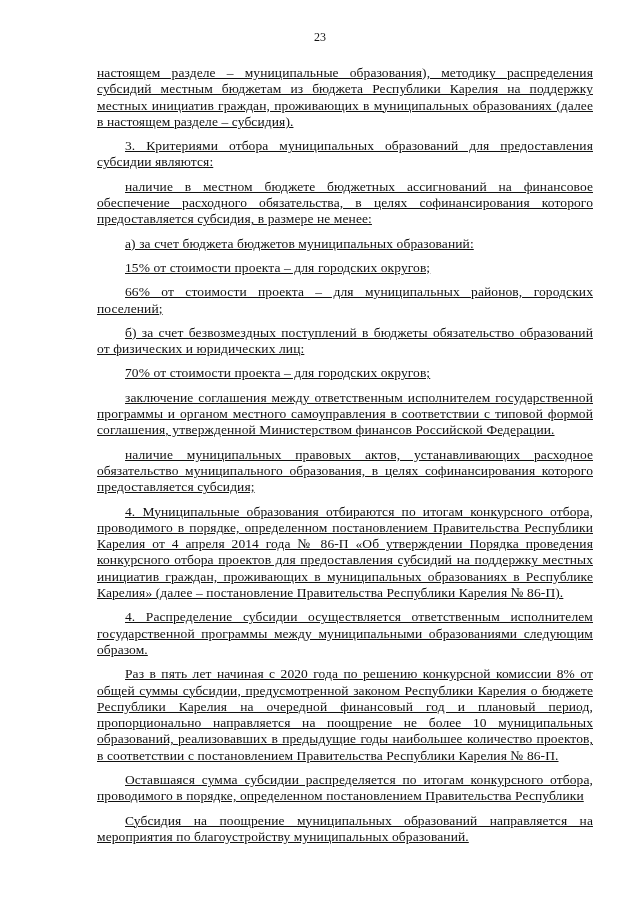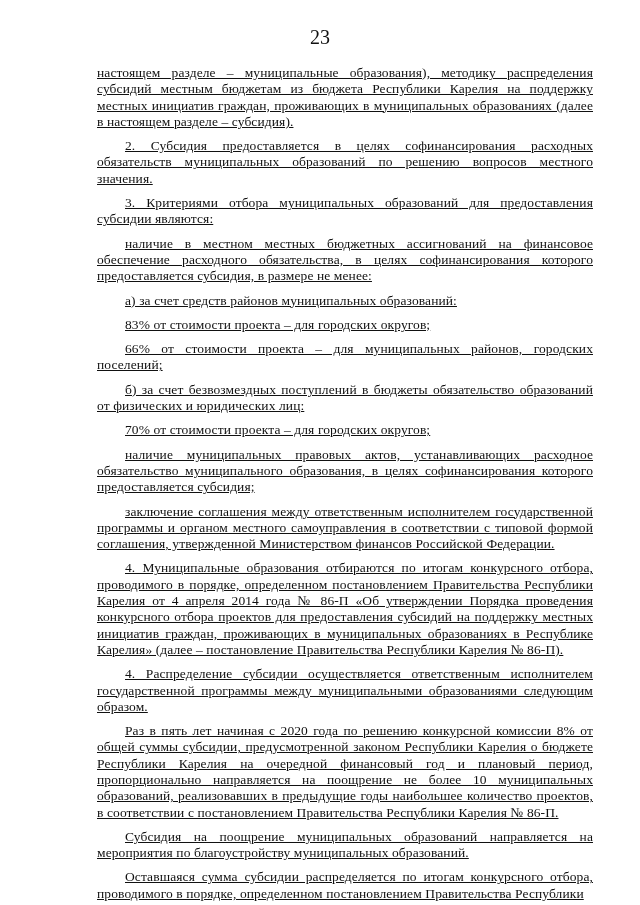--- a/index.html
+++ b/index.html
@@ -12,21 +12,21 @@
     width: 640px;
     height: 905px;
     background: #ffffff;
     overflow: hidden;
     font-family: "Liberation Serif", "DejaVu Serif", serif;
     color: #111111;
   }
   .page-number {
     padding-top: 30px;
     text-align: center;
-    font-size: 20px;
+    font-size: 12px;
     line-height: 14px;
     color: #111111;
   }
   .content {
     margin: 21px 39px 0 89px;
     width: 512px;
     font-size: 13.5px;
     line-height: 16.3px;
     text-align: justify;
     letter-spacing: 0.1px;
@@ -41,29 +41,28 @@
     text-indent: 0;
   }
 </style>
 </head>
 <body>
 
 <div class="page">
   <div class="page-number">23</div>
   <div class="content">
       <div class="para no-indent">настоящем разделе – муниципальные образования), методику распределения субсидий местным бюджетам из бюджета Республики Карелия на поддержку местных инициатив граждан, проживающих в муниципальных образованиях (далее в настоящем разделе – субсидия).</div>
-      <div class="para">2. Субсидия предоставляется в целях софинансирования расходных обязательств муниципальных образований по решению вопросов местного значения.</div>
       <div class="para">3. Критериями отбора муниципальных образований для предоставления субсидии являются:</div>
-      <div class="para">наличие в местном местных бюджетных ассигнований на финансовое обеспечение расходного обязательства, в целях софинансирования которого предоставляется субсидия, в размере не менее:</div>
-      <div class="para">а) за счет средств районов муниципальных образований:</div>
-      <div class="para">83% от стоимости проекта – для городских округов;</div>
+      <div class="para">наличие в местном бюджете бюджетных ассигнований на финансовое обеспечение расходного обязательства, в целях софинансирования которого предоставляется субсидия, в размере не менее:</div>
+      <div class="para">а) за счет бюджета бюджетов муниципальных образований:</div>
+      <div class="para">15% от стоимости проекта – для городских округов;</div>
       <div class="para">66% от стоимости проекта – для муниципальных районов, городских поселений;</div>
       <div class="para">б) за счет безвозмездных поступлений в бюджеты обязательство образований от физических и юридических лиц:</div>
       <div class="para">70% от стоимости проекта – для городских округов;</div>
+      <div class="para">заключение соглашения между ответственным исполнителем государственной программы и органом местного самоуправления в соответствии с типовой формой соглашения, утвержденной Министерством финансов Российской Федерации.</div>
       <div class="para">наличие муниципальных правовых актов, устанавливающих расходное обязательство муниципального образования, в целях софинансирования которого предоставляется субсидия;</div>
-      <div class="para">заключение соглашения между ответственным исполнителем государственной программы и органом местного самоуправления в соответствии с типовой формой соглашения, утвержденной Министерством финансов Российской Федерации.</div>
       <div class="para">4. Муниципальные образования отбираются по итогам конкурсного отбора, проводимого в порядке, определенном постановлением Правительства Республики Карелия от 4 апреля 2014 года № 86-П «Об утверждении Порядка проведения конкурсного отбора проектов для предоставления субсидий на поддержку местных инициатив граждан, проживающих в муниципальных образованиях в Республике Карелия» (далее – постановление Правительства Республики Карелия № 86-П).</div>
       <div class="para">4. Распределение субсидии осуществляется ответственным исполнителем государственной программы между муниципальными образованиями следующим образом.</div>
       <div class="para">Раз в пять лет начиная с 2020 года по решению конкурсной комиссии 8% от общей суммы субсидии, предусмотренной законом Республики Карелия о бюджете Республики Карелия на очередной финансовый год и плановый период, пропорционально направляется на поощрение не более 10 муниципальных образований, реализовавших в предыдущие годы наибольшее количество проектов, в соответствии с постановлением  Правительства Республики Карелия № 86-П.</div>
+      <div class="para">Оставшаяся сумма субсидии распределяется по итогам конкурсного отбора, проводимого в порядке, определенном постановлением Правительства Республики</div>
       <div class="para">Субсидия на поощрение муниципальных образований направляется на мероприятия по благоустройству муниципальных образований.</div>
-      <div class="para">Оставшаяся сумма субсидии распределяется по итогам конкурсного отбора, проводимого в порядке, определенном постановлением Правительства Республики</div>
     </div>
 </div>
 
 </body></html>

